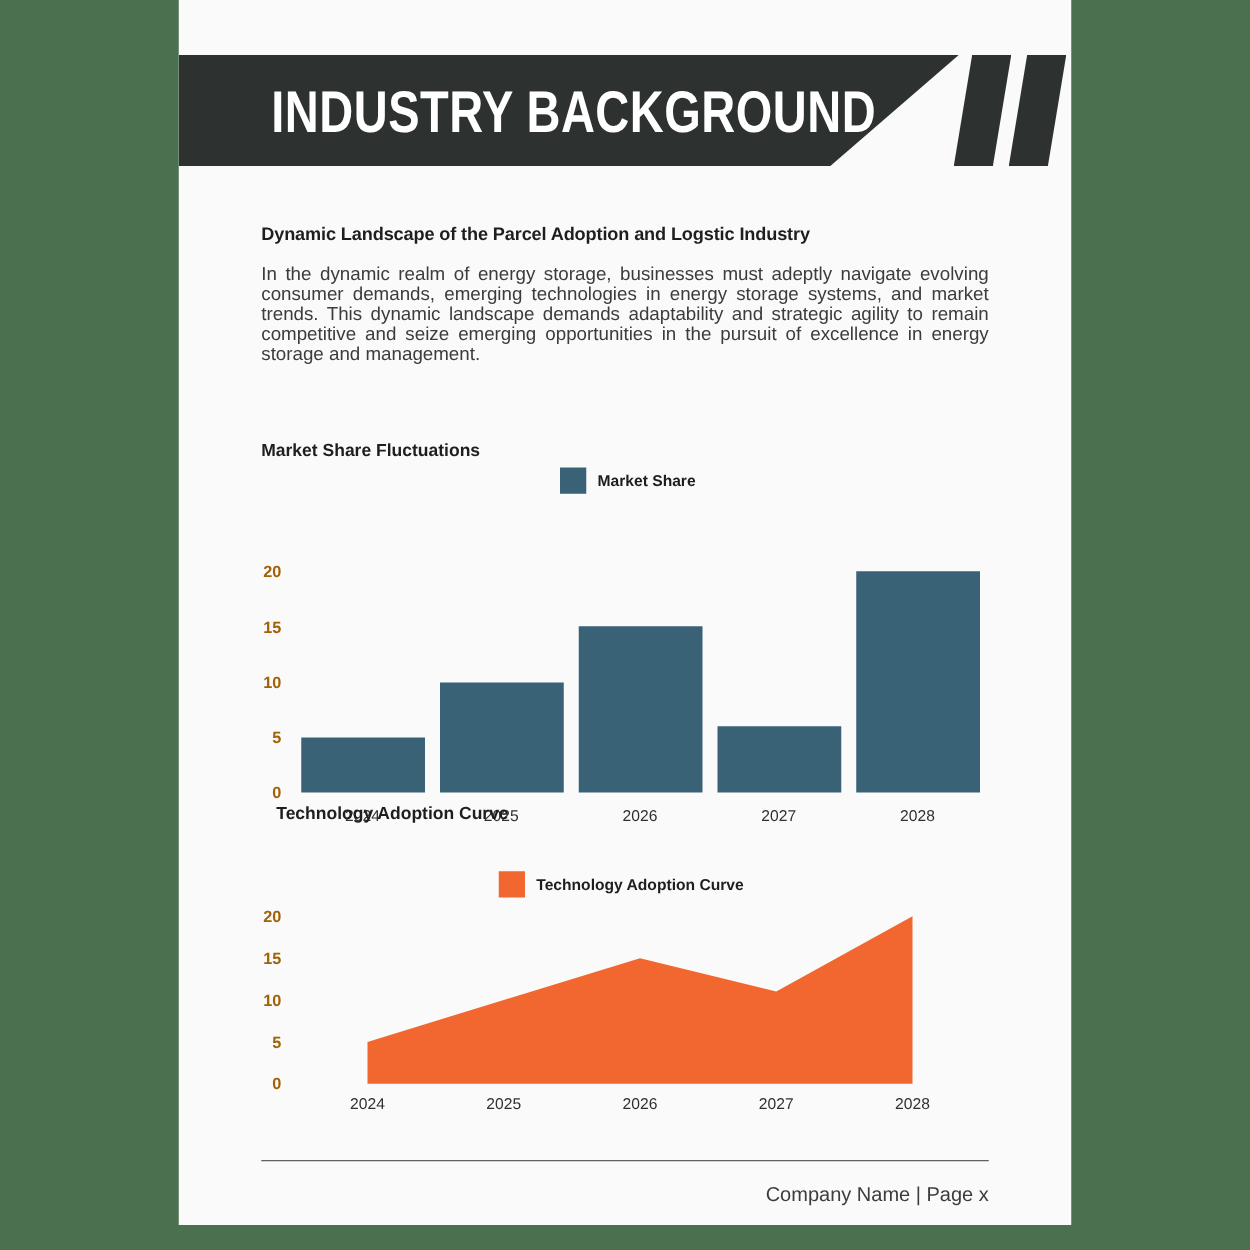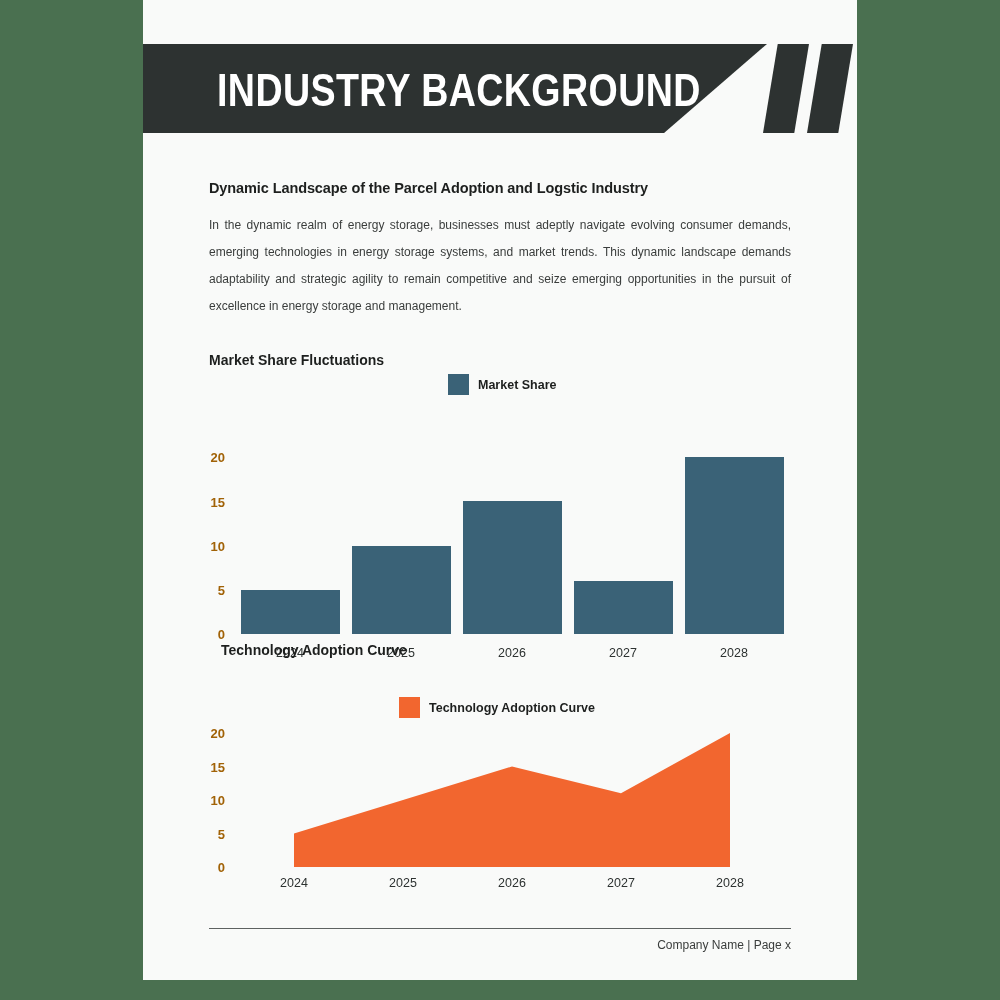--- a/index.html
+++ b/index.html
@@ -82,22 +82,22 @@
 
   #intro-heading {
     font-size: 14.5px;
     font-weight: bold;
     color: #1d1f1e;
     letter-spacing: -0.1px;
     margin-bottom: 16px;
   }
 
   #intro-paragraph {
-    font-size: 12px;
-    line-height: 27px;
+    font-size: 15px;
+    line-height: 16px;
     color: #3a3d3c;
     text-align: justify;
   }
 
   
   .chart-block { position: absolute; left: 0; width: 714px; }
 
   .chart-title {
     font-size: 14px;
     font-weight: bold;
@@ -149,23 +149,23 @@
     left: 66px;
     top: 928px;
     width: 582px;
   }
   #footer-rule {
     width: 100%;
     height: 1px;
     background: #5d6261;
   }
   #footer-text {
-    margin-top: 9px;
+    margin-top: 19px;
     text-align: right;
-    font-size: 12px;
+    font-size: 16px;
     color: #3a3d3c;
   }
 </style>
 </head>
 <body>
 
 <div id="page">
 
   <div id="header">
     <div class="banner-main"></div>

